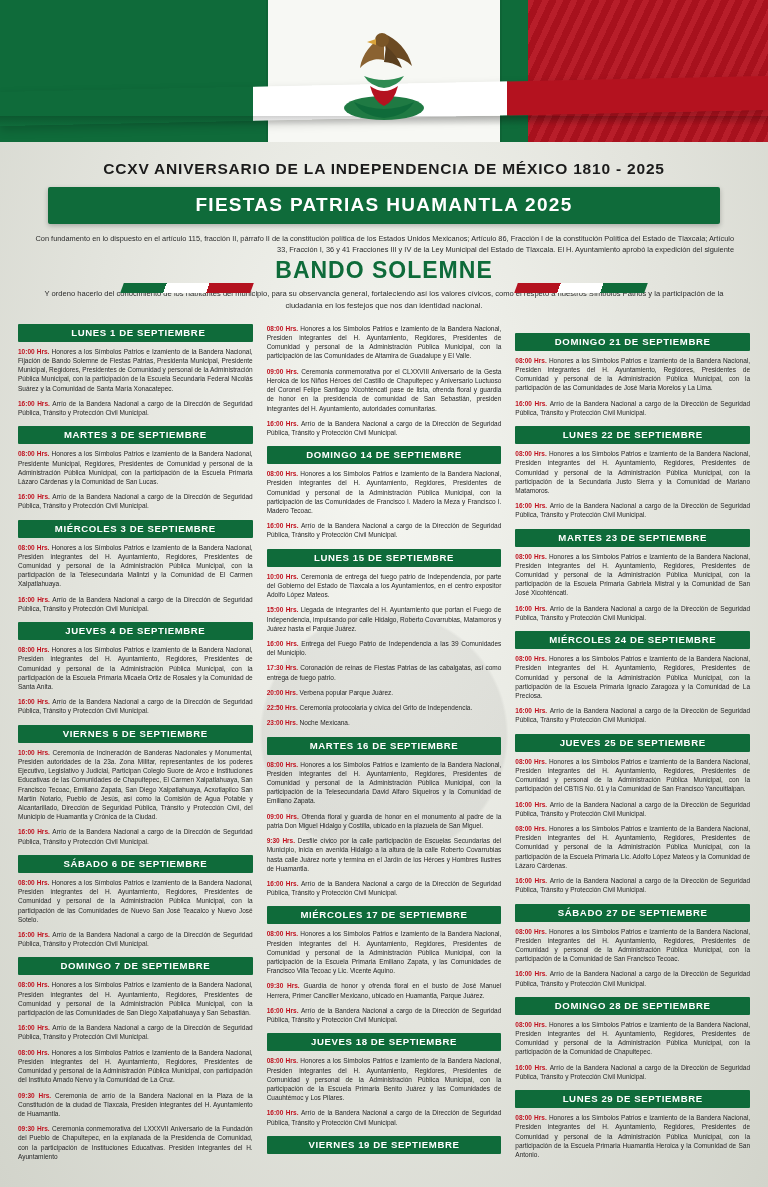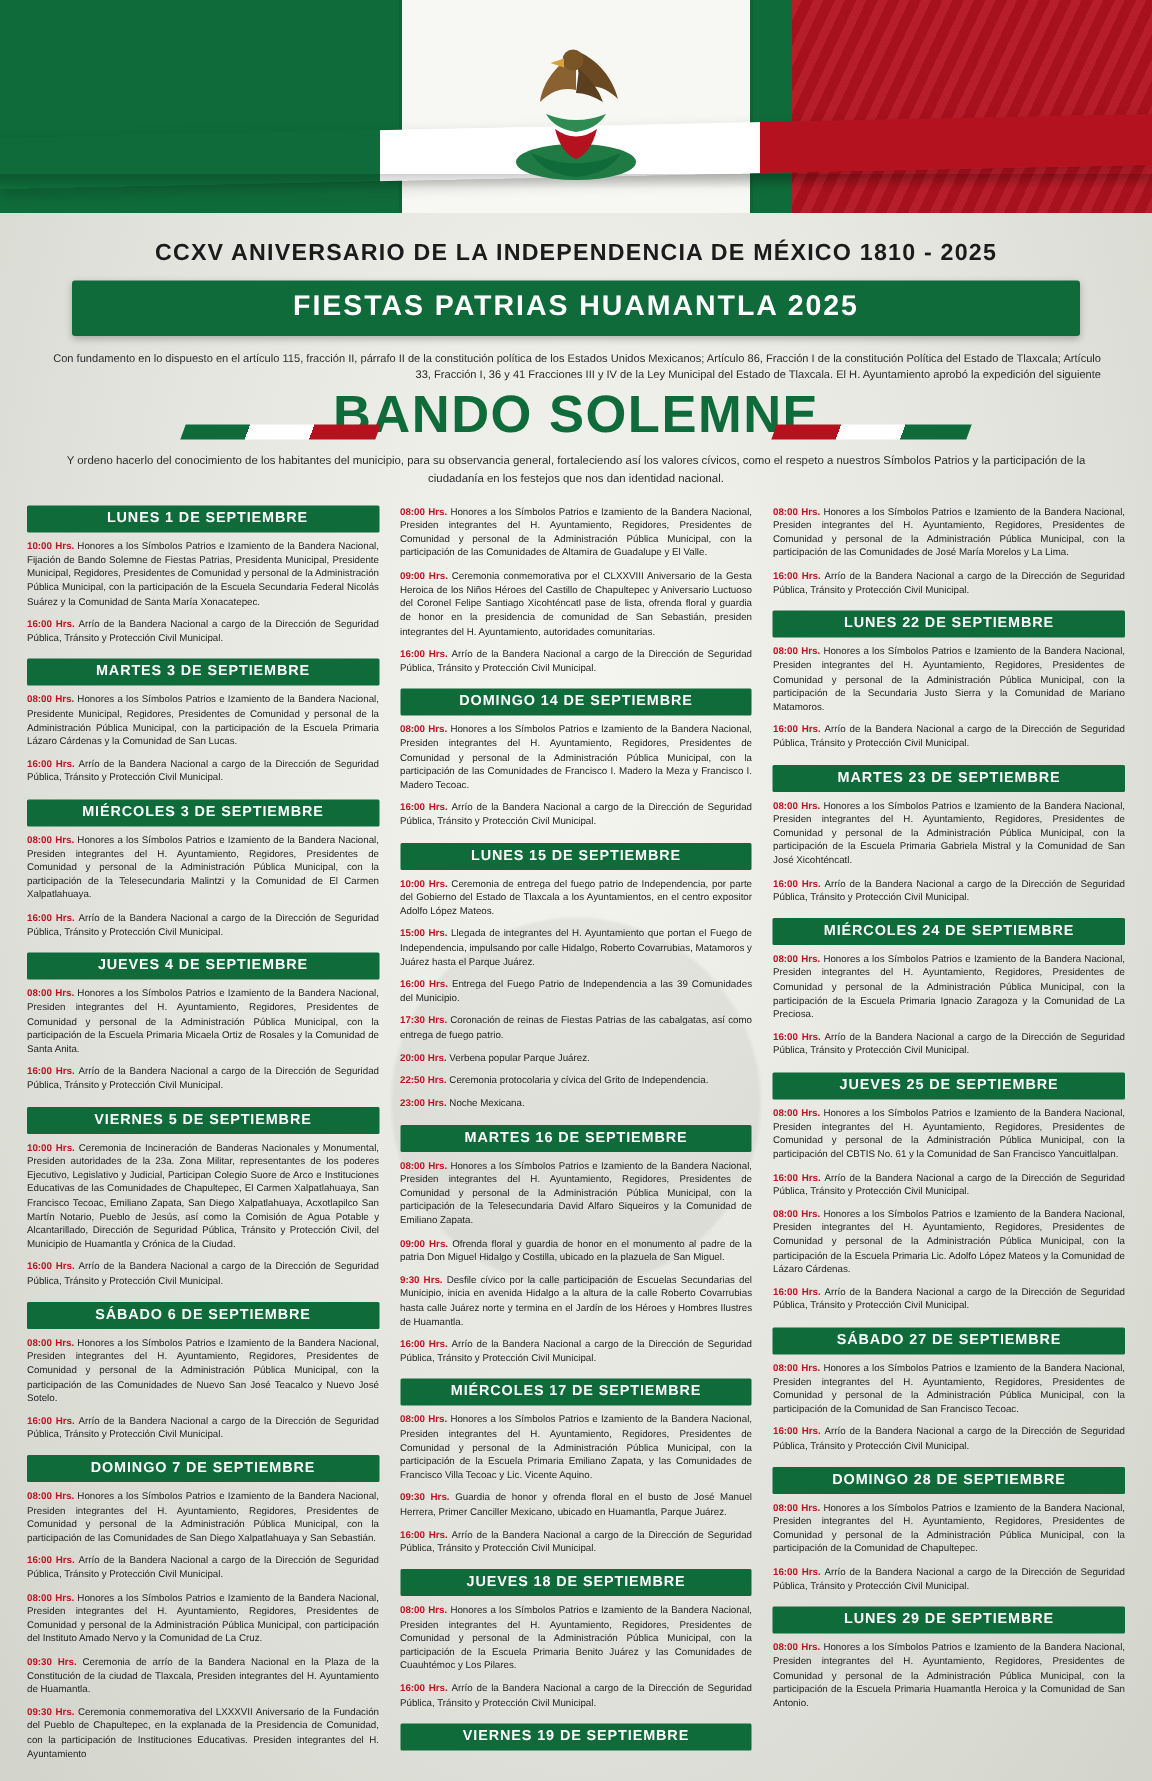--- a/index.html
+++ b/index.html
@@ -73,21 +73,21 @@
     background:#0f6b3a; color:#fff; font-size:19px; font-weight:bold;
     letter-spacing:1.3px; padding:7px 10px 8px; width:672px; margin:3px auto;
     border-radius:2px; box-shadow:0 2px 5px rgba(0,0,0,.25);
   }
   .legal {
     font-size:7.4px; line-height:1.5; color:#2b2b2b; margin:9px auto 0;
     width:700px; text-align:right;
   }
   .bando-wrap{ position:relative; margin:2px auto 4px; width:700px; }
   .bando {
-    font-size:35px; font-weight:bold; color:#0f6b3a; letter-spacing:1px;
+    font-size:23px; font-weight:bold; color:#0f6b3a; letter-spacing:1px;
     display:inline-block; padding:0 18px;
   }
   .bando-wrap:before, .bando-wrap:after{
     content:""; position:absolute; top:26px; width:130px; height:10px;
     background: linear-gradient(90deg,#0f6b3a 0 33%, #ffffff 33% 66%, #b4121f 66%);
     transform: skewX(-20deg);
   }
   .bando-wrap:before{ left:88px; }
   .bando-wrap:after{ right:88px; background: linear-gradient(90deg,#b4121f 0 33%, #ffffff 33% 66%, #0f6b3a 66%); }
   .ordeno {
@@ -199,20 +199,21 @@
         <div class="daybar">MIÉRCOLES 17 DE SEPTIEMBRE</div>
         <p class="ev"><span class="hr">08:00 Hrs. </span>Honores a los Símbolos Patrios e Izamiento de la Bandera Nacional, Presiden integrantes del H. Ayuntamiento, Regidores, Presidentes de Comunidad y personal de la Administración Pública Municipal, con la participación de la Escuela Primaria Emiliano Zapata, y las Comunidades de Francisco Villa Tecoac y Lic. Vicente Aquino.</p>
         <p class="ev"><span class="hr">09:30 Hrs. </span>Guardia de honor y ofrenda floral en el busto de José Manuel Herrera, Primer Canciller Mexicano, ubicado en Huamantla, Parque Juárez.</p>
         <p class="ev"><span class="hr">16:00 Hrs. </span>Arrío de la Bandera Nacional a cargo de la Dirección de Seguridad Pública, Tránsito y Protección Civil Municipal.</p>
         <div class="daybar">JUEVES 18 DE SEPTIEMBRE</div>
         <p class="ev"><span class="hr">08:00 Hrs. </span>Honores a los Símbolos Patrios e Izamiento de la Bandera Nacional, Presiden integrantes del H. Ayuntamiento, Regidores, Presidentes de Comunidad y personal de la Administración Pública Municipal, con la participación de la Escuela Primaria Benito Juárez y las Comunidades de Cuauhtémoc y Los Pilares.</p>
         <p class="ev"><span class="hr">16:00 Hrs. </span>Arrío de la Bandera Nacional a cargo de la Dirección de Seguridad Pública, Tránsito y Protección Civil Municipal.</p>
         <div class="daybar">VIERNES 19 DE SEPTIEMBRE</div>
       </div>
       <div class="col">
+        <div class="daybar">DOMINGO 21 DE SEPTIEMBRE</div>
         <p class="ev"><span class="hr">08:00 Hrs. </span>Honores a los Símbolos Patrios e Izamiento de la Bandera Nacional, Presiden integrantes del H. Ayuntamiento, Regidores, Presidentes de Comunidad y personal de la Administración Pública Municipal, con la participación de las Comunidades de José María Morelos y La Lima.</p>
         <p class="ev"><span class="hr">16:00 Hrs. </span>Arrío de la Bandera Nacional a cargo de la Dirección de Seguridad Pública, Tránsito y Protección Civil Municipal.</p>
         <div class="daybar">LUNES 22 DE SEPTIEMBRE</div>
         <p class="ev"><span class="hr">08:00 Hrs. </span>Honores a los Símbolos Patrios e Izamiento de la Bandera Nacional, Presiden integrantes del H. Ayuntamiento, Regidores, Presidentes de Comunidad y personal de la Administración Pública Municipal, con la participación de la Secundaria Justo Sierra y la Comunidad de Mariano Matamoros.</p>
         <p class="ev"><span class="hr">16:00 Hrs. </span>Arrío de la Bandera Nacional a cargo de la Dirección de Seguridad Pública, Tránsito y Protección Civil Municipal.</p>
         <div class="daybar">MARTES 23 DE SEPTIEMBRE</div>
         <p class="ev"><span class="hr">08:00 Hrs. </span>Honores a los Símbolos Patrios e Izamiento de la Bandera Nacional, Presiden integrantes del H. Ayuntamiento, Regidores, Presidentes de Comunidad y personal de la Administración Pública Municipal, con la participación de la Escuela Primaria Gabriela Mistral y la Comunidad de San José Xicohténcatl.</p>
         <p class="ev"><span class="hr">16:00 Hrs. </span>Arrío de la Bandera Nacional a cargo de la Dirección de Seguridad Pública, Tránsito y Protección Civil Municipal.</p>
         <div class="daybar">MIÉRCOLES 24 DE SEPTIEMBRE</div>
         <p class="ev"><span class="hr">08:00 Hrs. </span>Honores a los Símbolos Patrios e Izamiento de la Bandera Nacional, Presiden integrantes del H. Ayuntamiento, Regidores, Presidentes de Comunidad y personal de la Administración Pública Municipal, con la participación de la Escuela Primaria Ignacio Zaragoza y la Comunidad de La Preciosa.</p>

